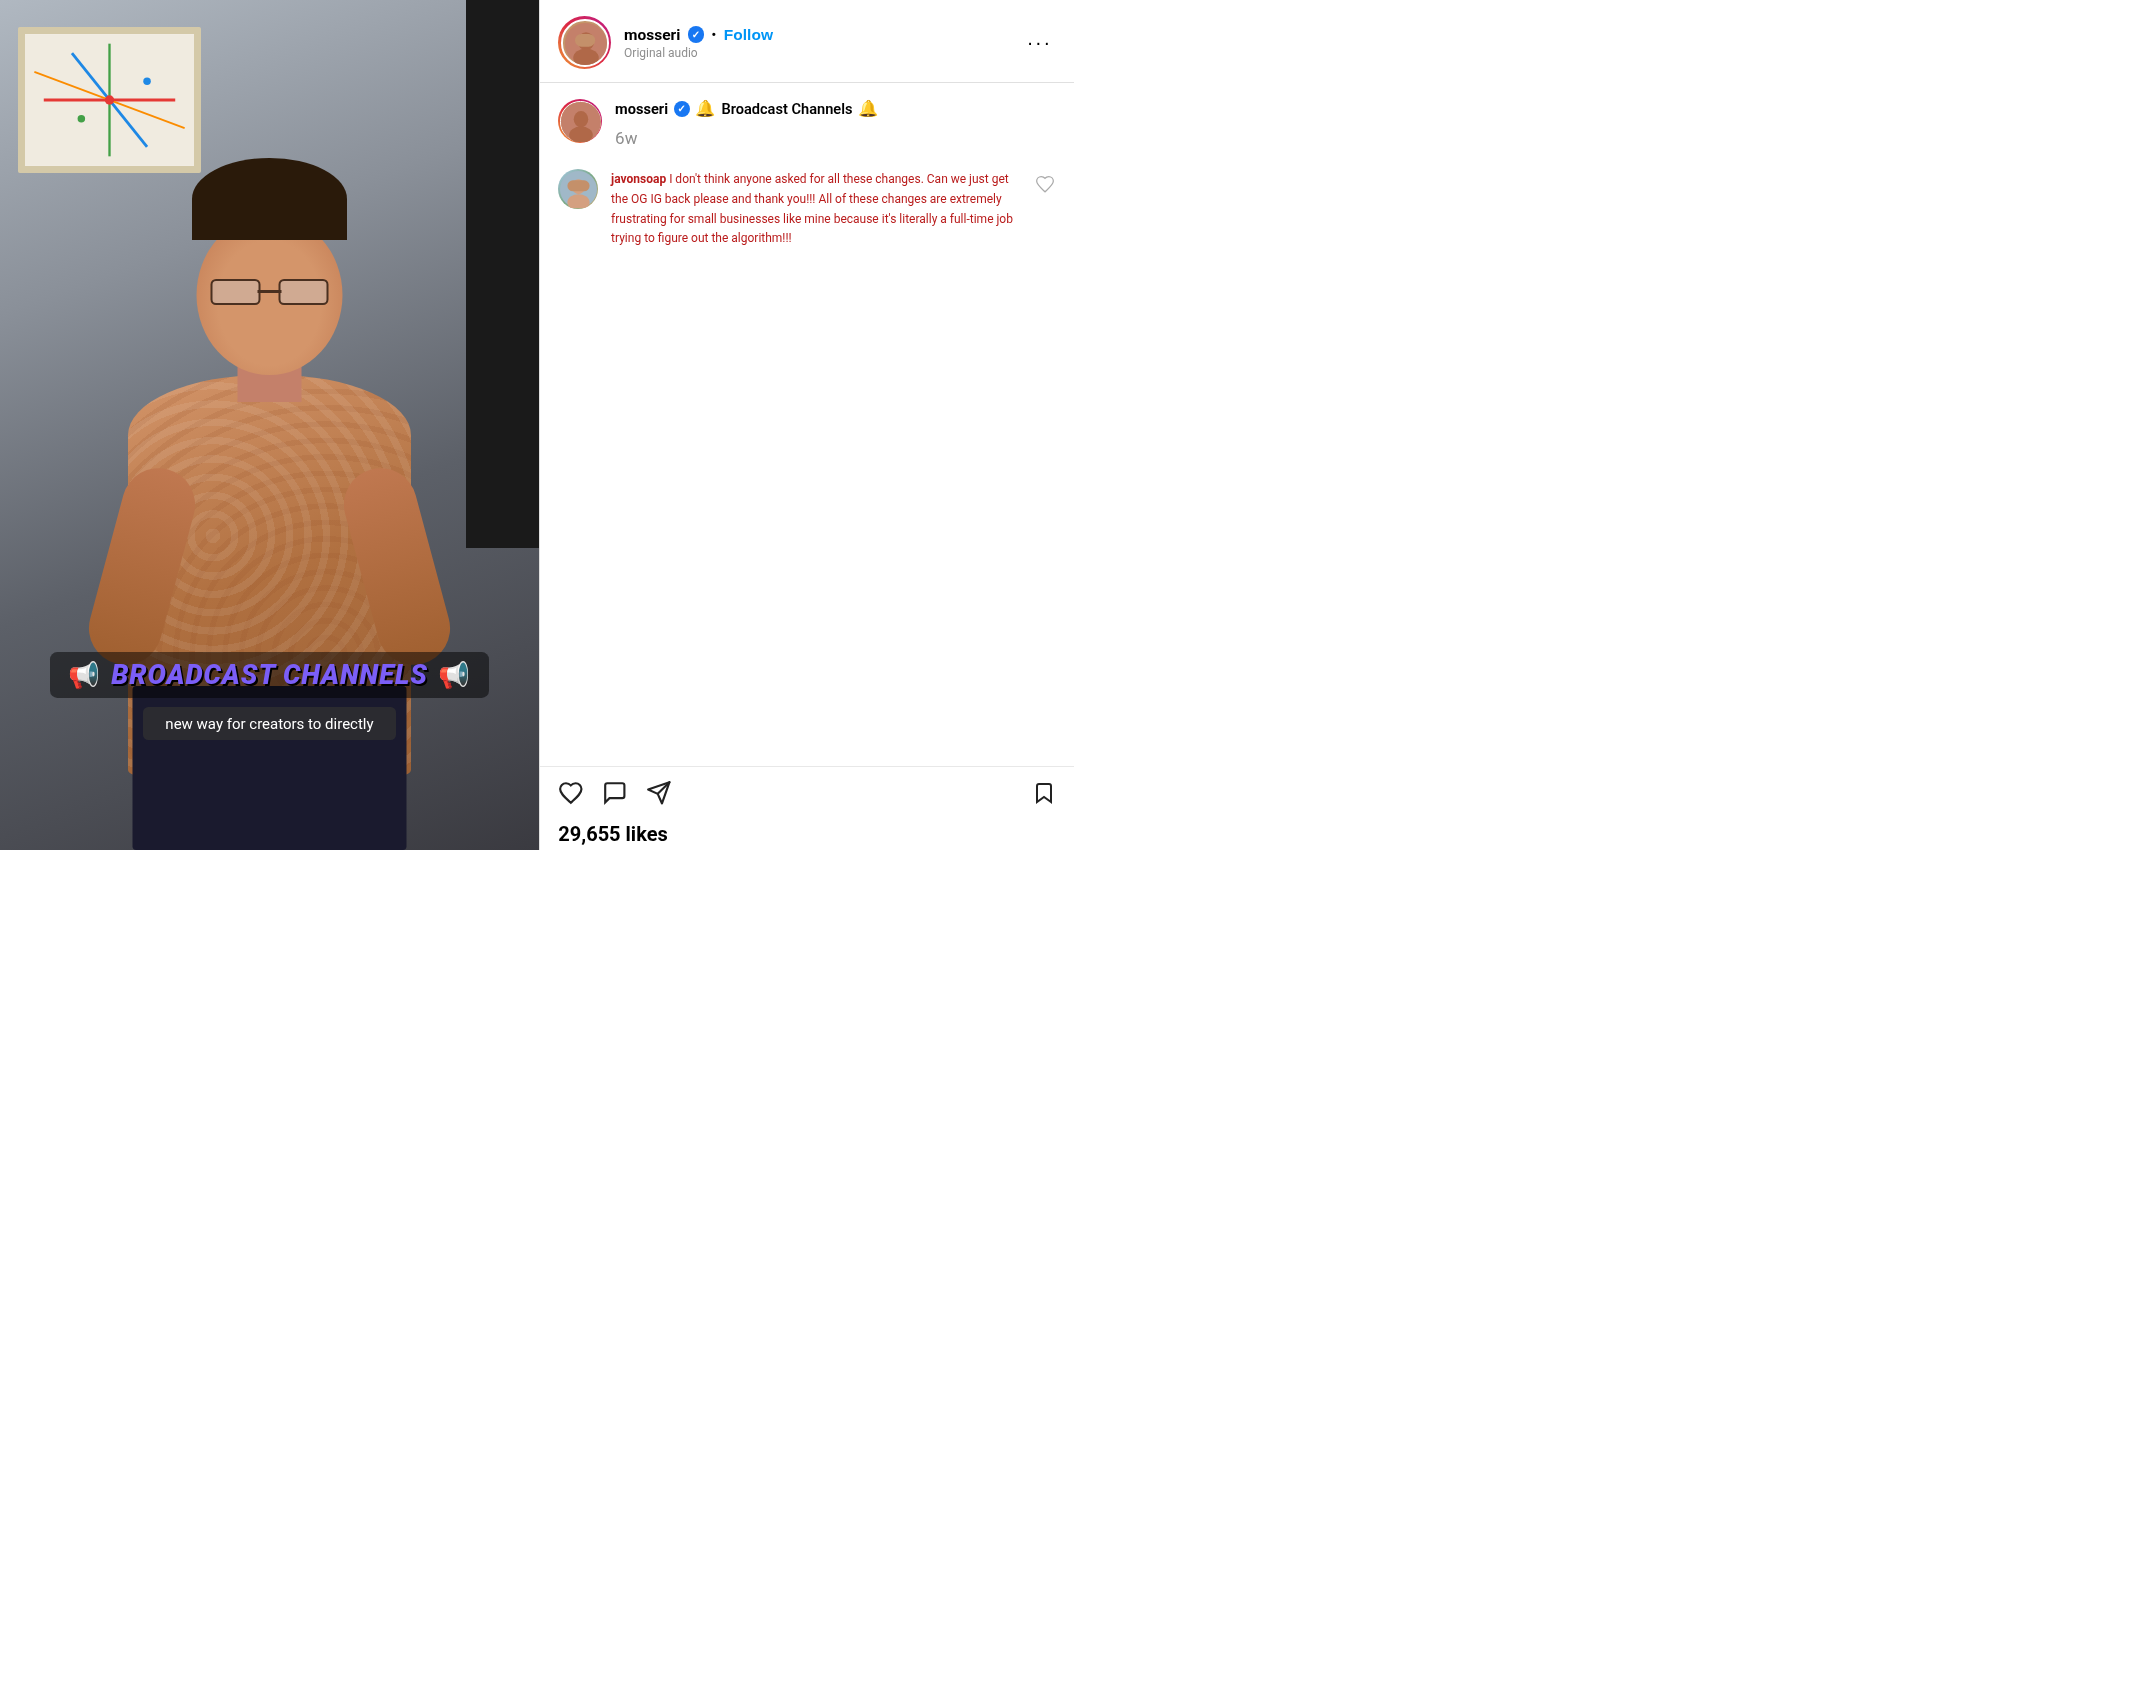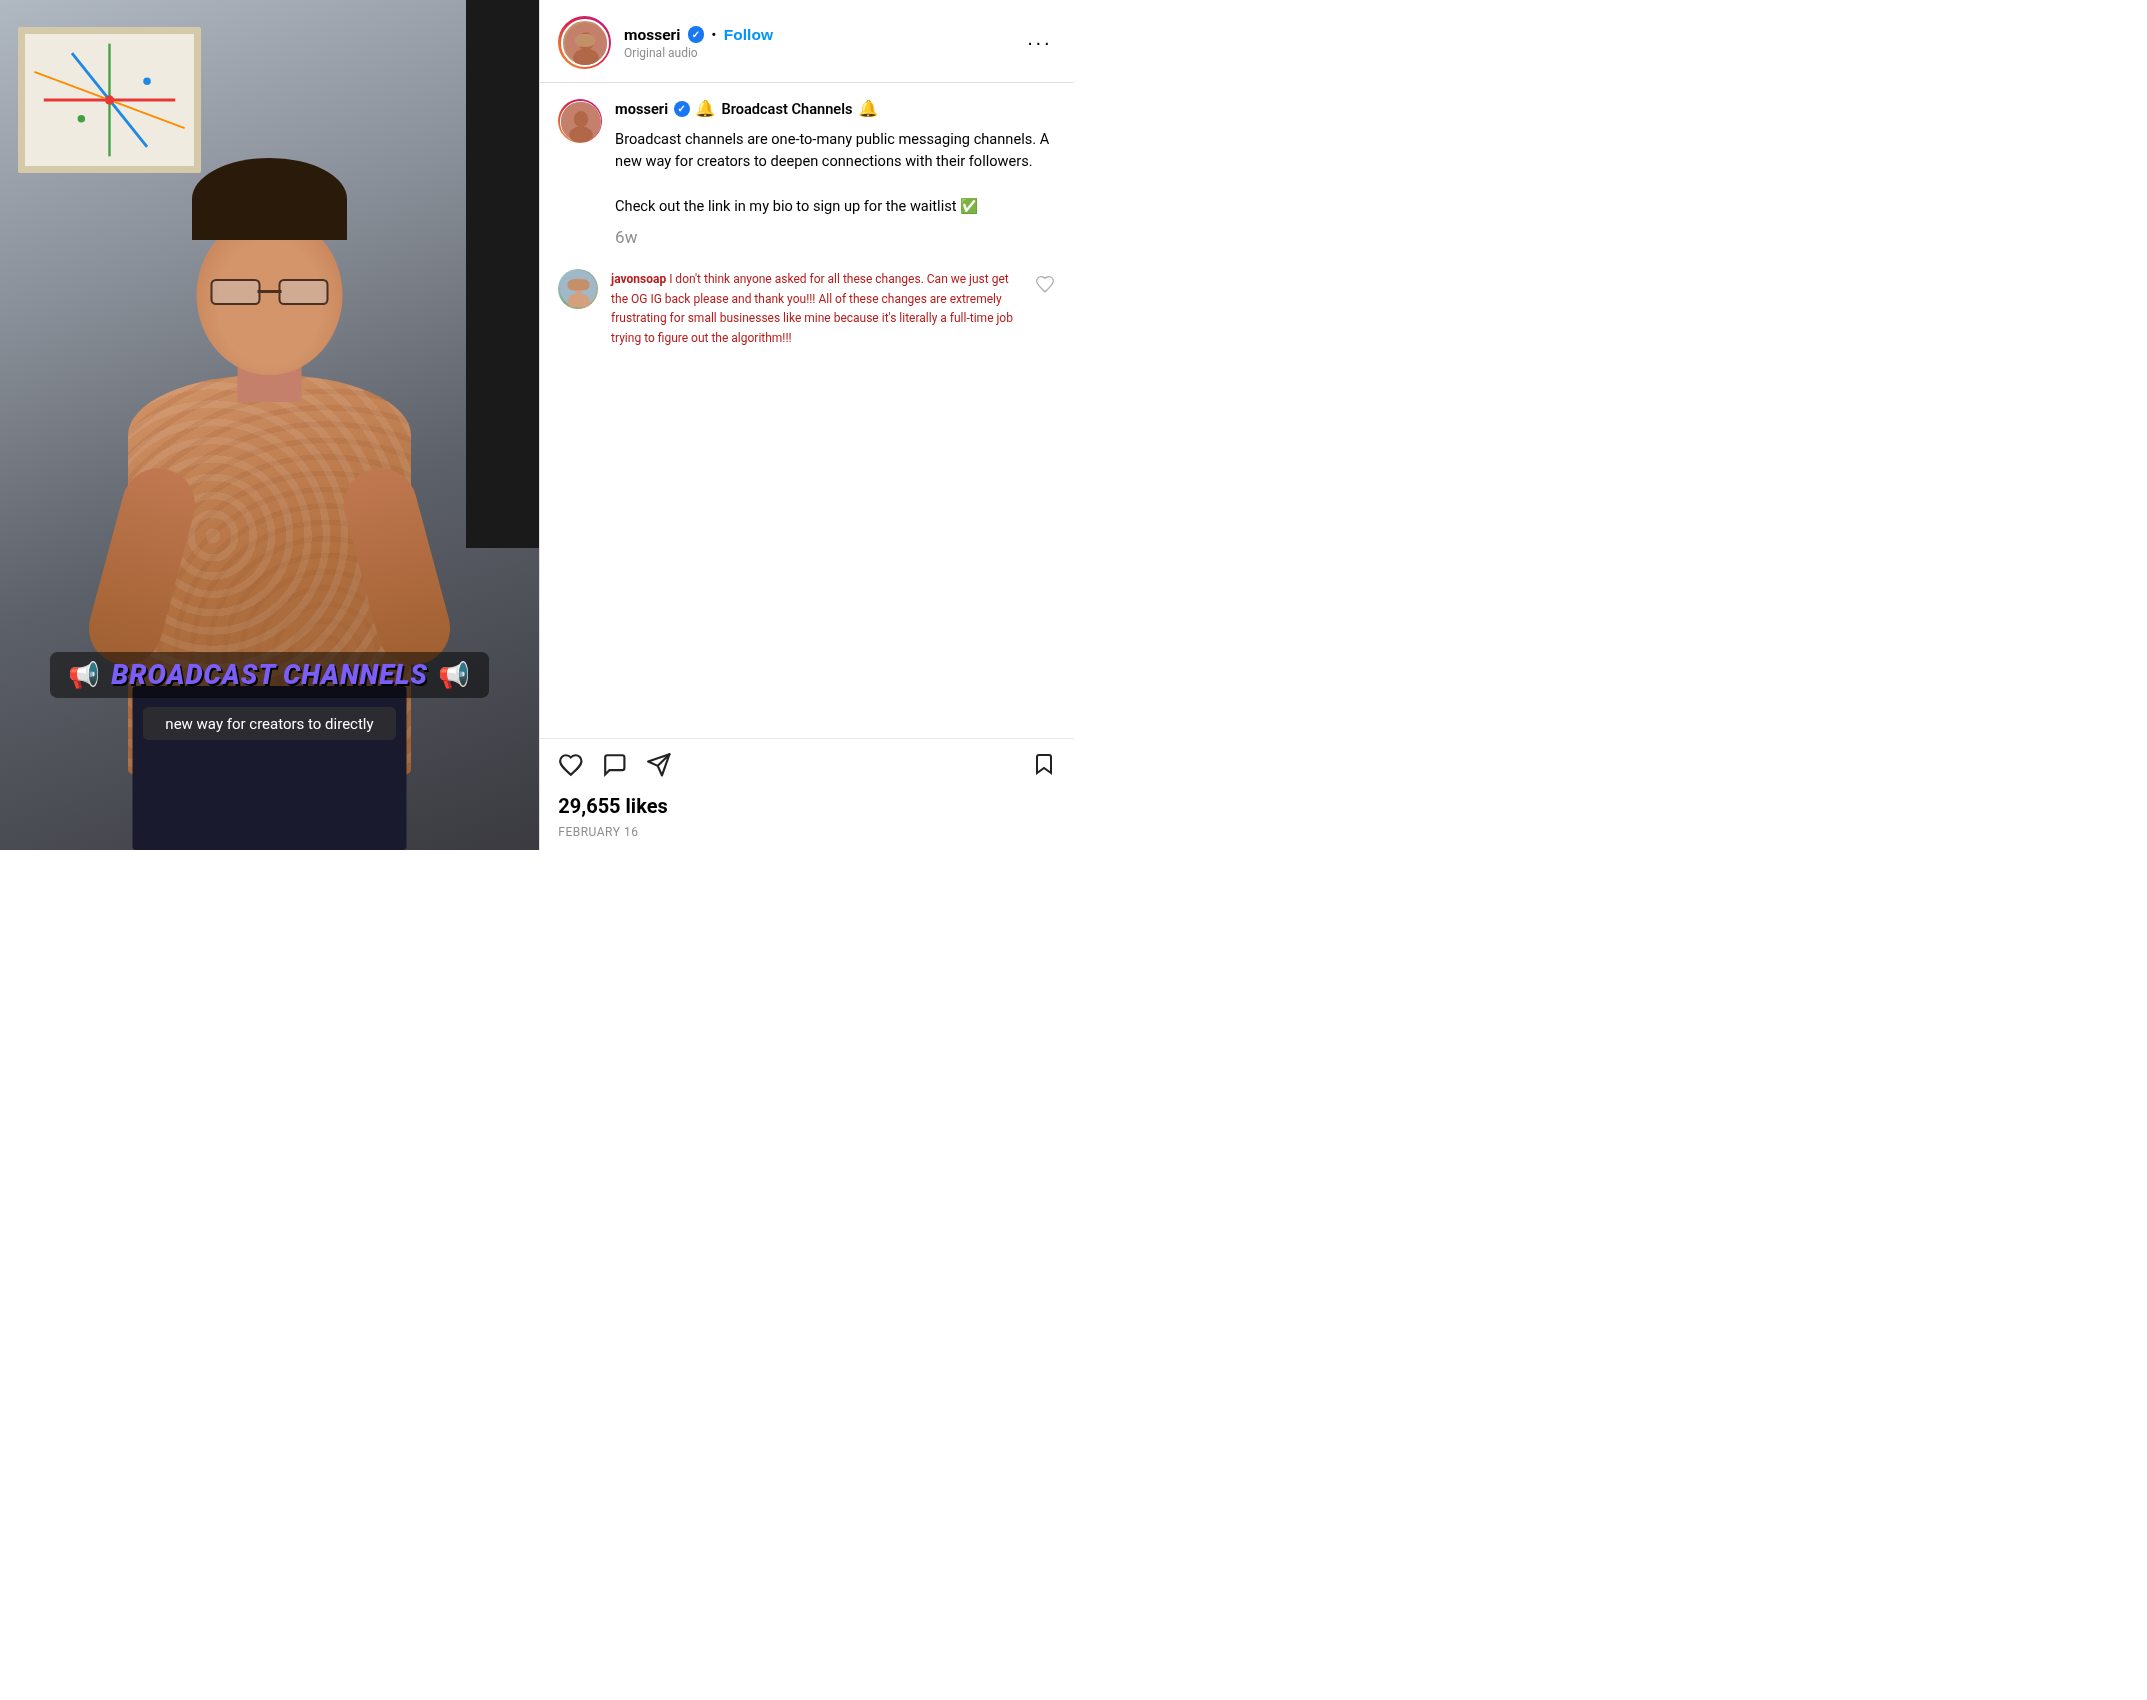--- a/index.html
+++ b/index.html
@@ -470,23 +470,20 @@
       </div>
     </div>
     <div class="caption-content">
       <div class="caption-username-row">
         <span class="caption-username">mosseri</span>
         <span class="verified-badge">✓</span>
         <span class="bell-emoji">🔔</span>
         <span class="caption-title-text">Broadcast Channels</span>
         <span class="bell-emoji">🔔</span>
       </div>
-      <div class="caption-body">
-        <span>Broadcast channels are one-to-many public messaging channels. A new way for creators to deepen connections with their followers.<br><br>Check out the link in my bio to sign up for the waitlist ✅</span>
-      </div>
       <div class="caption-time">6w</div>
     </div>
   </div>
 
   <div class="comment-area">
     <div class="comment-avatar">
       <svg viewBox="0 0 40 40" width="37" height="37" xmlns="http://www.w3.org/2000/svg">
         <circle cx="20" cy="20" r="20" fill="#a0b8c8"></circle>
         <ellipse cx="20" cy="17" rx="7" ry="8" fill="#d4a080"></ellipse>
         <ellipse cx="20" cy="34" rx="12" ry="9" fill="#d4a080"></ellipse>
@@ -530,16 +527,15 @@
 
     <div class="save-icon">
       <svg width="24" height="24" viewBox="0 0 24 24" fill="none" xmlns="http://www.w3.org/2000/svg">
         <path d="M19 21l-7-5-7 5V5a2 2 0 0 1 2-2h10a2 2 0 0 1 2 2z" stroke="#222" stroke-width="2" fill="none"></path>
       </svg>
     </div>
   </div>
 
   <div class="likes-row">29,655 likes</div>
 
-  <div class="date-row">FEBRUARY 16</div>
 
 </div>
 
 
 </body></html>

